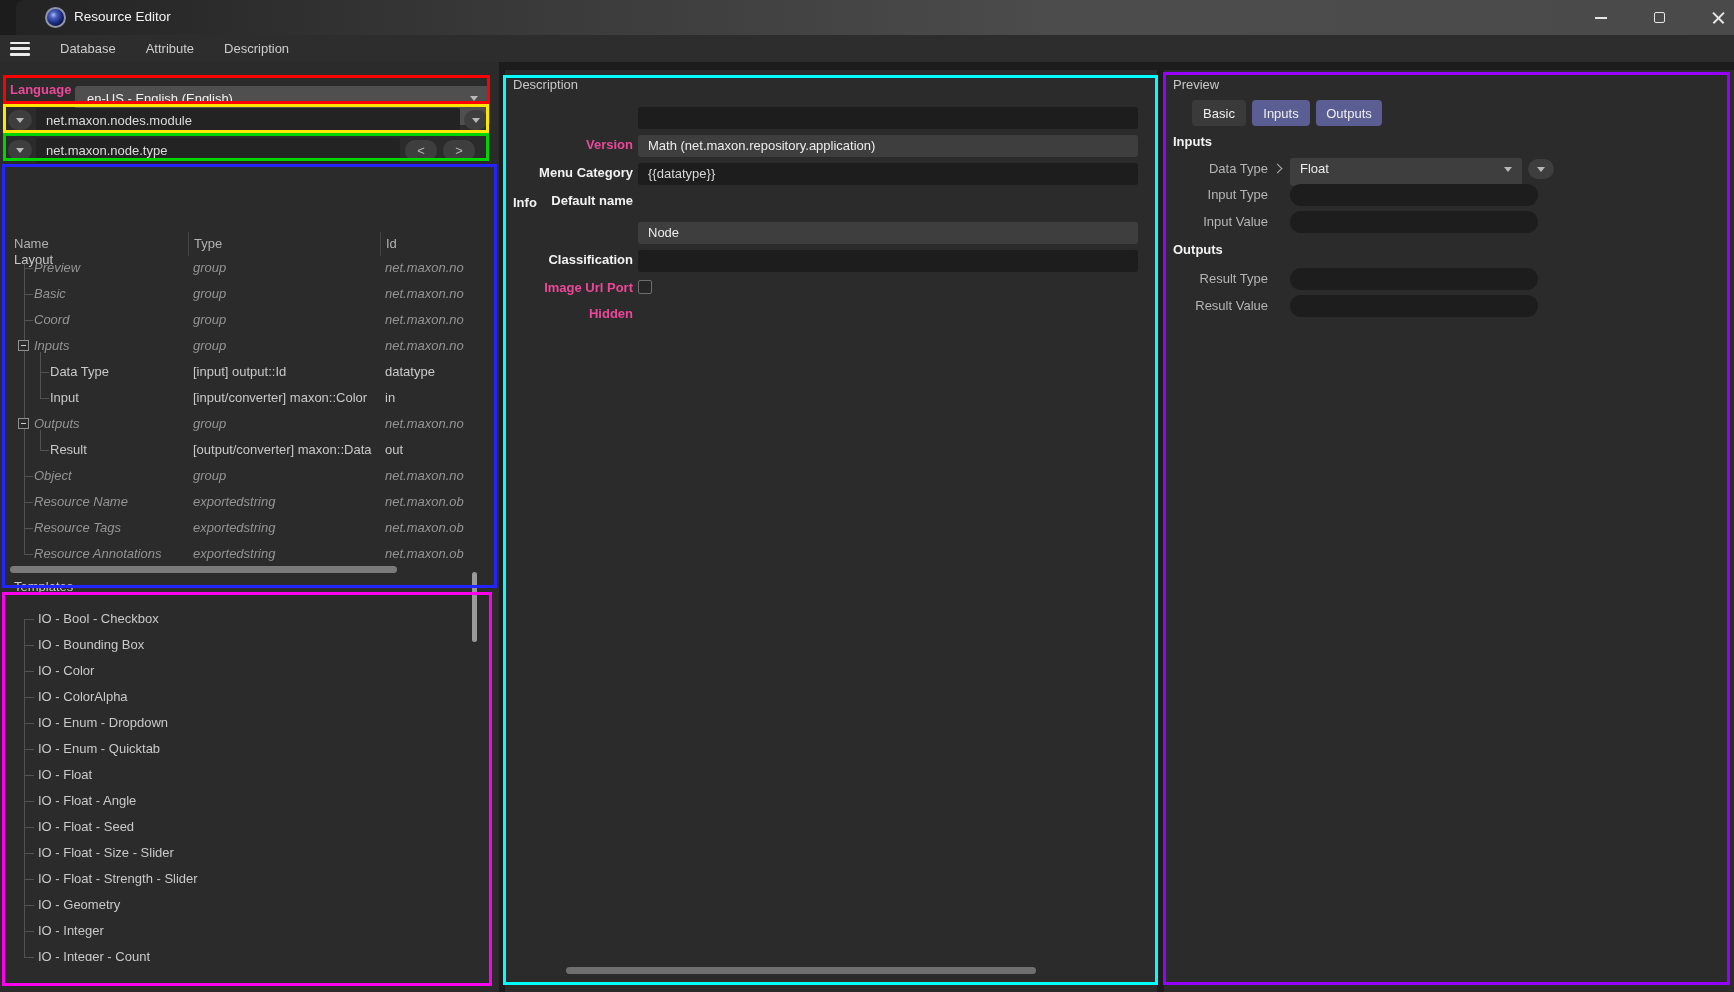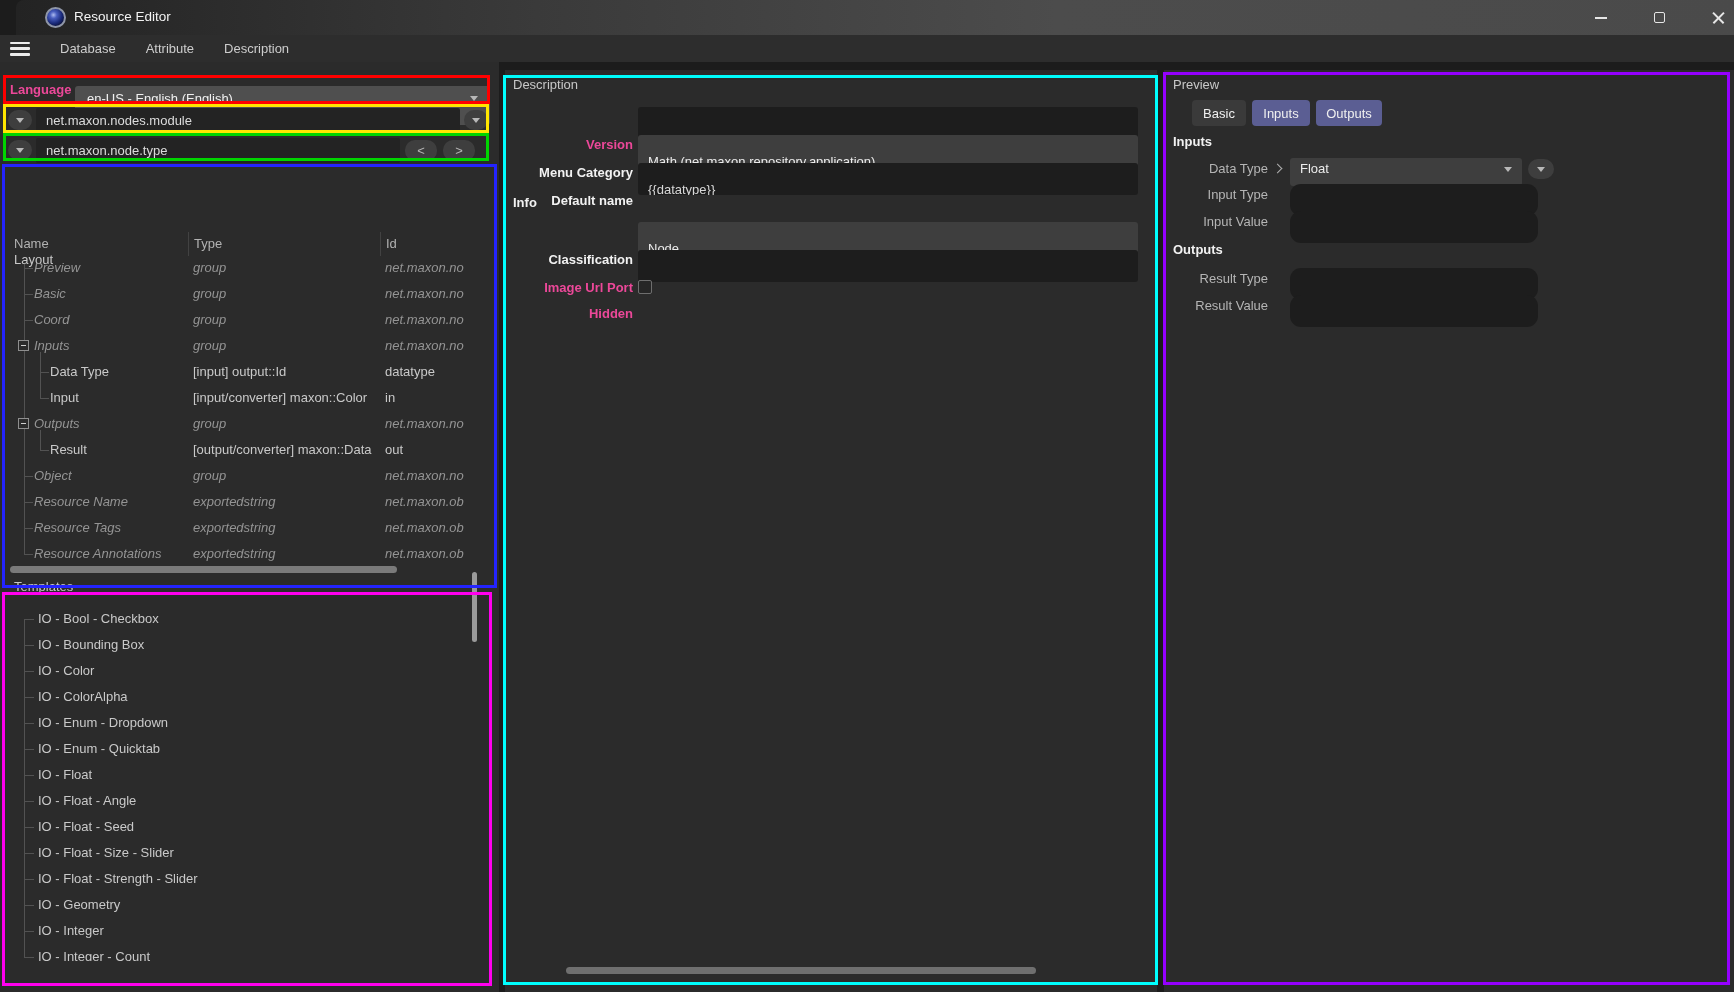--- a/index.html
+++ b/index.html
@@ -36,21 +36,21 @@
   .region { position:absolute; background:#2b2b2b; }
   .region-left   { left:0;     top:0;  width:499px;  height:930px; }
   .region-center { left:505px; top:8px;  width:652px;  height:922px; }
   .region-right  { left:1164px;top:8px;  width:570px;  height:922px; }
 
   .lbl { color:#ec4899;font-weight:bold; }
   .bold-lbl { color:#f2f2f2; font-weight:bold; }
   .section-title { color:#c8c8c8; }
   .section-title-bold { color:#f2f2f2; font-weight:bold; }
 
-  .field { background:#1d1d1d; border-radius:3px; height:22px; line-height:22px; padding:16px 10px;
+  .field { background:#1d1d1d; border-radius:3px; height:22px; line-height:22px; padding:0 10px;
     color:#d8d8d8; overflow:hidden; white-space:nowrap; }
   .field.light { background:#3e3e3e; color:#ececec; }
   .pill-field { border-radius:11px; }
 
   .arrow-down { width:0; height:0; border-left:4.5px solid transparent; border-right:4.5px solid transparent;
     border-top:5.5px solid #b8b8b8; }
   .round-btn { position:absolute; background:#3e3e3e; border-radius:10px; display:flex; align-items:center; justify-content:center; }
 
   
   .lang-row { position:absolute; left:0; top:16px; width:497px; height:25px; }

